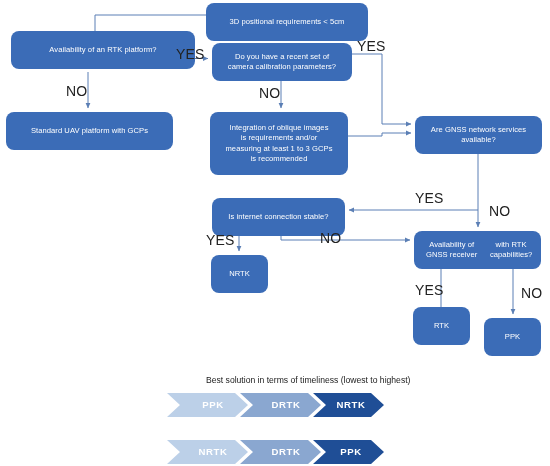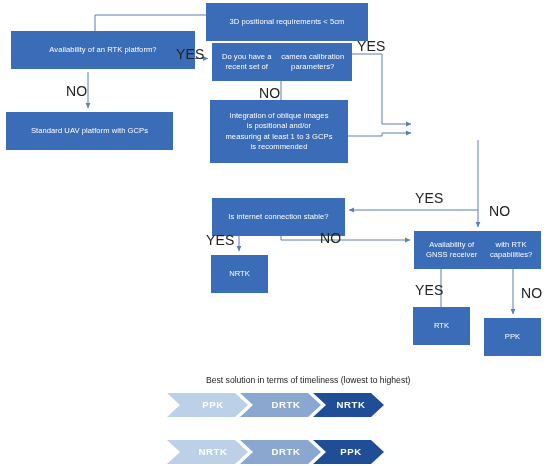--- a/index.html
+++ b/index.html
@@ -17,21 +17,21 @@
   #canvas {
     position: absolute;
     left: 0; top: 0;
     width: 550px;
     height: 466px;
   }
   .node {
     position: absolute;
     background: #3b6cb7;
     color: #ffffff;
-    border-radius: 0;
+    border-radius: 8px;
     display: flex;
     align-items: center;
     justify-content: center;
     text-align: center;
     font-size: 7.6px;
     line-height: 1.35;
     padding: 19px 4px;
     box-sizing: border-box;
     letter-spacing: 0.05px;
   }
@@ -105,32 +105,36 @@
   </div>
 
   <div class="node" style="left:11px; top:31px; width:184px; height:27px;justify-content:center;">
     <span>Availability of an RTK platform?</span>
   </div>
 
   <div class="node" style="left:6px; top:112px; width:167px; height:34px; flex-direction:column;">
     <span>Standard UAV platform with GCPs</span>
   </div>
 
-  <div class="node" style="left:212px; top:43px; width:140px; height:33px; flex-direction:row;">
+  <div class="node" style="left:212px; top:43px; width:140px; height:33px; flex-direction:column;">
     <span>Do you have a recent set of</span>
     <span>camera calibration parameters?</span>
   </div>
 
-  <div class="node" style="left:210px; top:100px; width:138px; height:63px; flex-direction:column;">
+  <div class="node" style="left:210px; top:112px; width:138px; height:63px; flex-direction:column;">
     <span>Integration of oblique images</span>
-    <span>is positional  and/or</span>
+    <span>is requirements  and/or</span>
     <span>measuring at least 1 to 3 GCPs</span>
     <span>is recommended</span>
   </div>
 
+  <div class="node" style="left:415px; top:116px; width:127px; height:25px; flex-direction:column;">
+    <span>Are GNSS network services</span>
+    <span>available?</span>
+  </div>
 
   <div class="node" style="left:212px; top:198px; width:133px; height:32px;">
     <span>Is internet connection stable?</span>
   </div>
 
   <div class="node" style="left:414px; top:231px; width:127px; height:26px; flex-direction:row;">
     <span>Availability of GNSS receiver</span>
     <span>with RTK capabilities?</span>
   </div>
 

